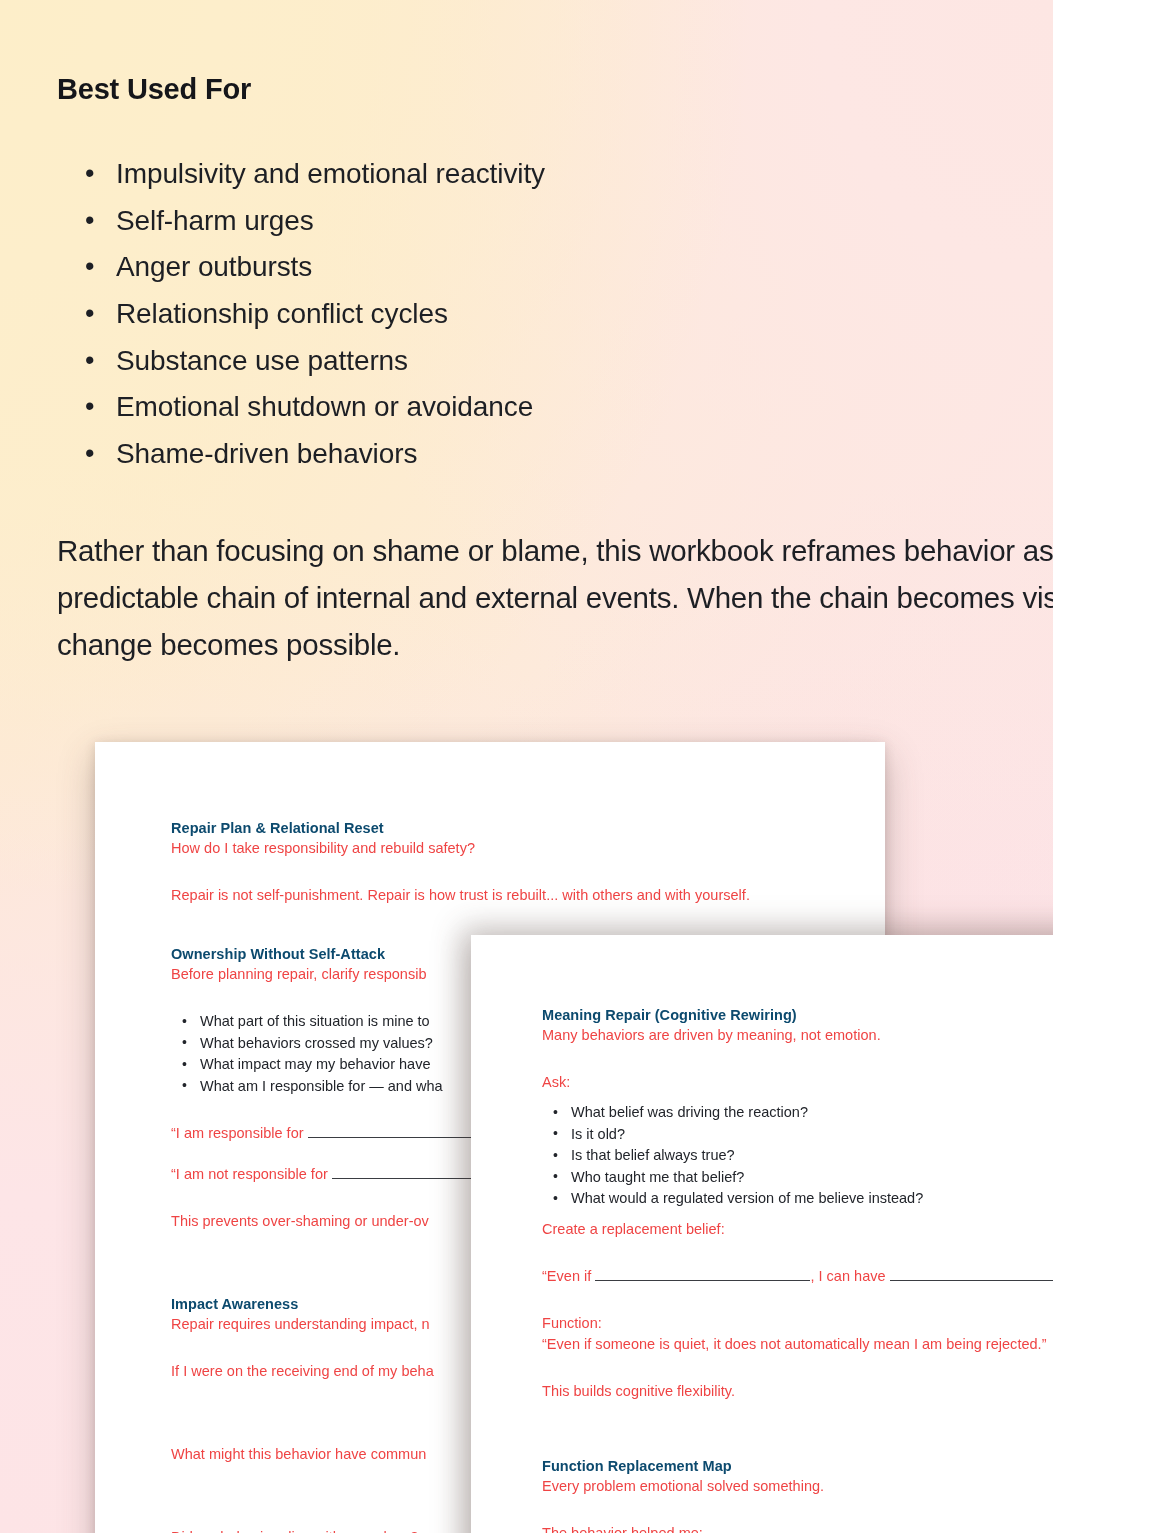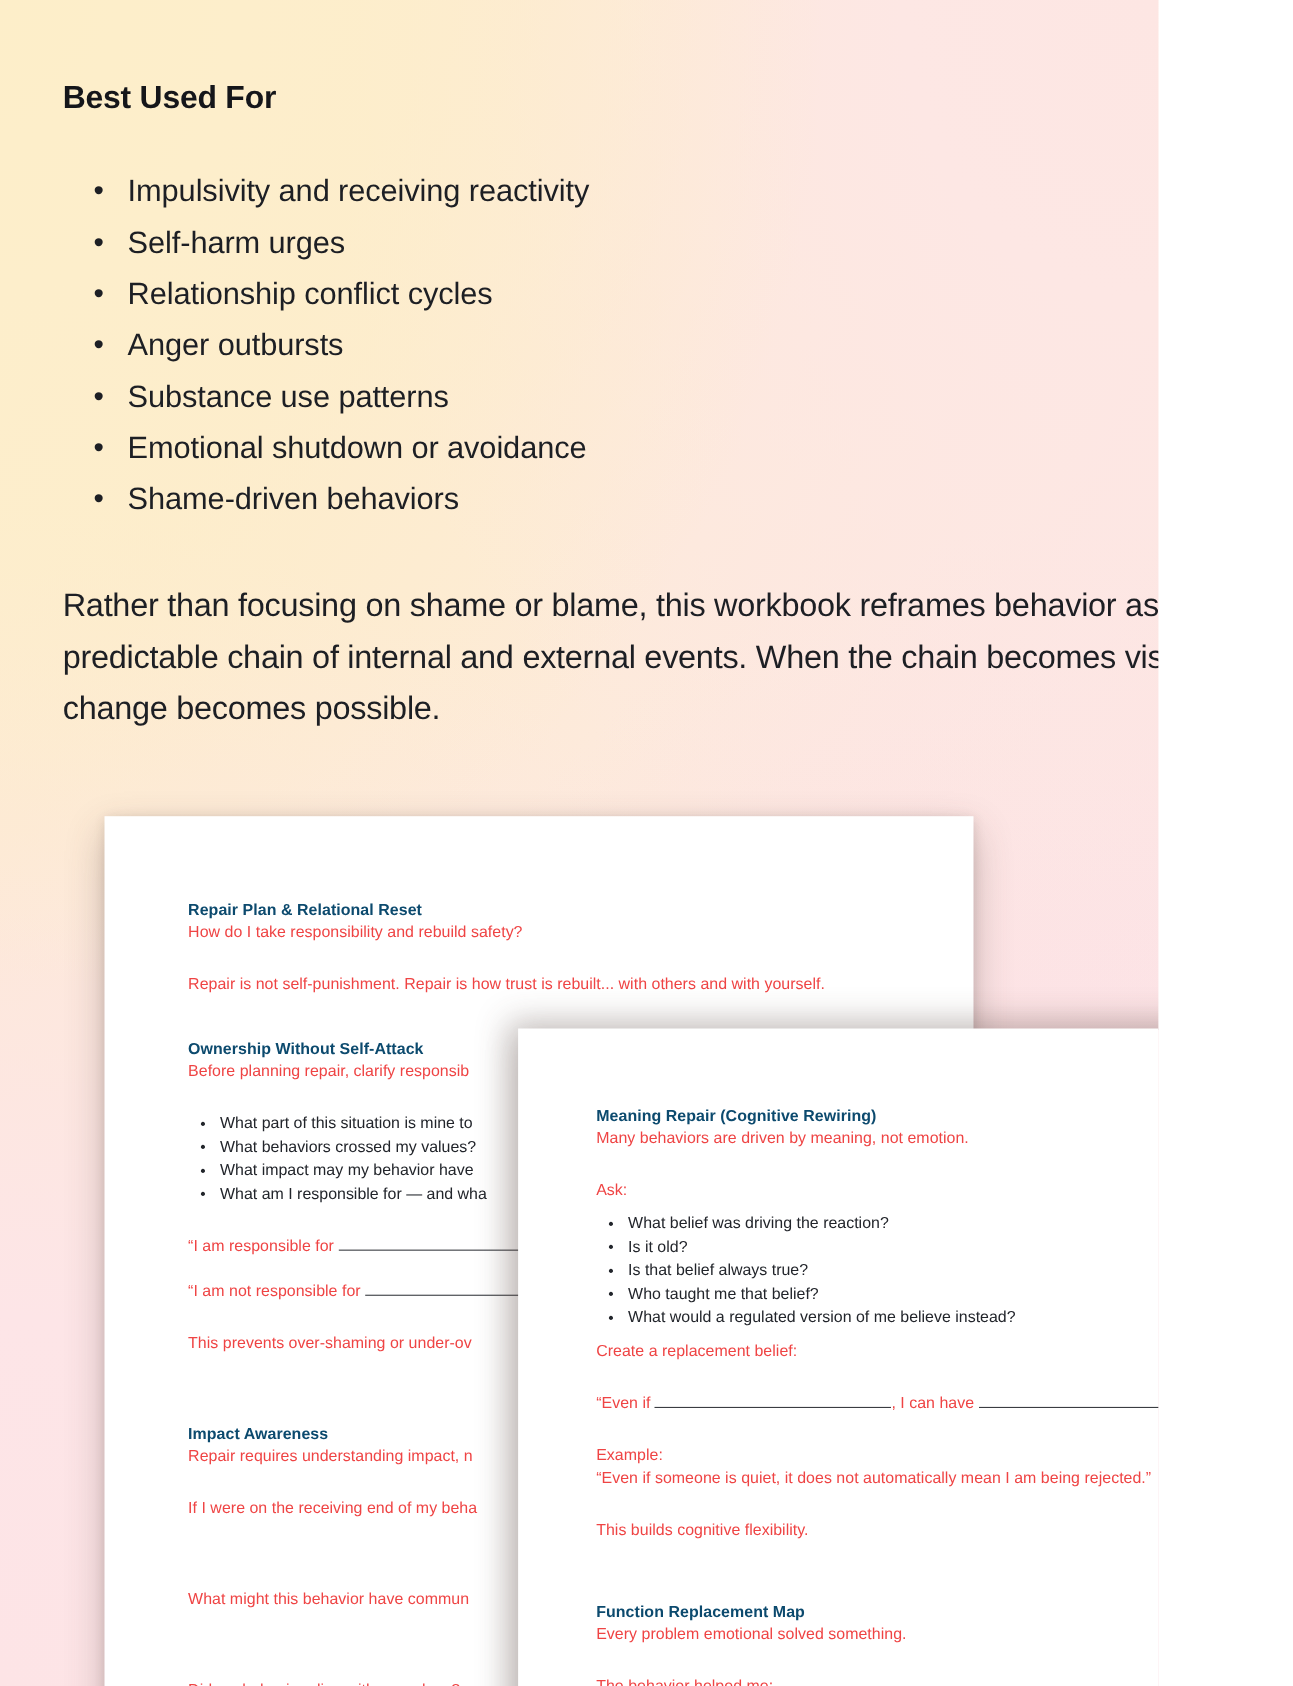--- a/index.html
+++ b/index.html
@@ -178,24 +178,24 @@
 </head>
 <body>
 
 <div id="page-root">
 
   <div class="top-content">
 
     <h1 class="section-title">Best Used For</h1>
 
     <ul class="best-list">
-      <li>Impulsivity and receiving reactivity</li>
+      <li>Impulsivity and emotional reactivity</li>
       <li>Self-harm urges</li>
+      <li>Anger outbursts</li>
       <li>Relationship conflict cycles</li>
-      <li>Anger outbursts</li>
       <li>Substance use patterns</li>
       <li>Emotional shutdown or avoidance</li>
       <li>Shame-driven behaviors</li>
     </ul>
 
     <p class="lead-para">Rather than focusing on shame or blame, this workbook reframes behavior as a predictable chain of internal and external events. When the chain becomes visible, change becomes possible.</p>
   </div>
 
   <div class="doc-page" id="doc-back">
     <div class="doc-inner">
@@ -282,21 +282,21 @@
       <div class="d-p">Create a replacement belief:</div>
 
       <div class="gap-md"></div>
 
       <div class="d-p nowrap">
         <span>“Even if </span><span class="blank-line bl-215"></span><span>, I can have </span><span class="blank-line bl-200"></span><span>.”</span>
       </div>
 
       <div class="gap-md"></div>
 
-      <div class="d-p">Example:</div>
+      <div class="d-p">Function:</div>
       <div class="d-p nowrap">“Even if someone is quiet, it does not automatically mean I am being rejected.”</div>
 
       <div class="gap-md"></div>
 
       <div class="d-p">This builds cognitive flexibility.</div>
 
       <div class="gap-xl"></div>
 
       <div class="d-h">Function Replacement Map</div>
       <div class="d-p">Every problem emotional solved something.</div>

